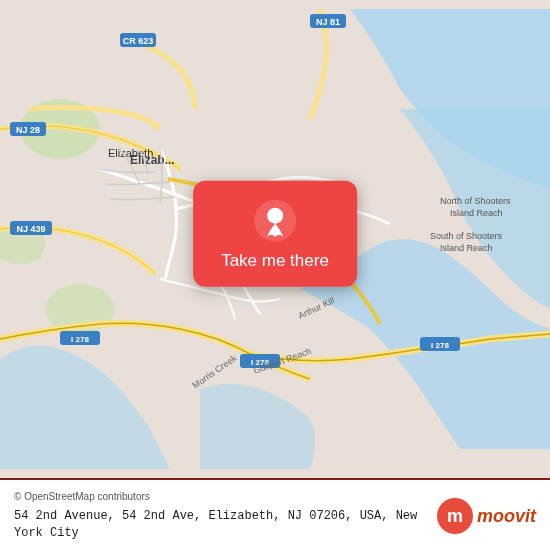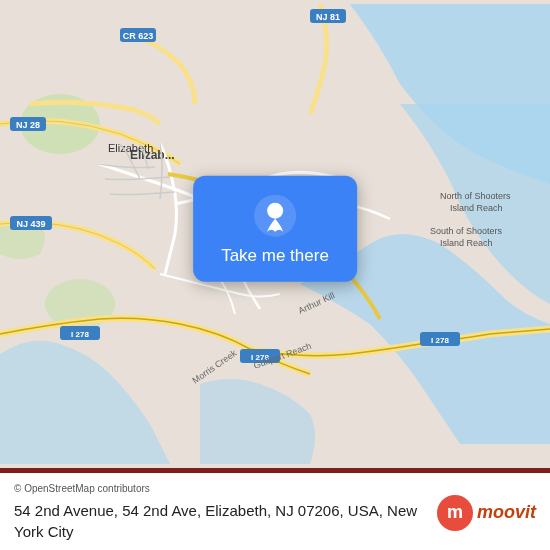--- a/index.html
+++ b/index.html
@@ -43,21 +43,21 @@
       width: 100%;
       height: 100%;
     }
 
     
     #action-card {
       position: absolute;
       top: 50%;
       left: 50%;
       transform: translate(-50%, -55%);
-      background: #3b82f6;
+      background: #ef4444;
       border-radius: 12px;
       padding: 18px 28px 16px 28px;
       display: flex;
       flex-direction: column;
       align-items: center;
       gap: 8px;
       box-shadow: 0 4px 16px rgba(0,0,0,0.3);
       cursor: pointer;
       z-index: 10;
     }
@@ -75,40 +75,41 @@
     }
 
     
     #bottom-bar {
       background: white;
       padding: 10px 14px 8px 14px;
       display: flex;
       align-items: center;
       justify-content: space-between;
       min-height: 72px;
-      border-top: 5px solid #7f1d1d;
+      border-top: 2px solid #7f1d1d;
     }
 
     #address-block {
       display: flex;
       flex-direction: column;
       gap: 2px;
       flex: 1;
     }
 
     #osm-attribution {
       font-size: 10px;
       color: #555;
       margin-bottom: 4px;
     }
 
     #address-text {
-      font-size: 15px;
+      font-size: 12px;
       color: #222;
       line-height: 1.4;
+      font-family: Liberation Mono, monospace;
     }
 
     #moovit-logo {
       display: flex;
       align-items: center;
       gap: 4px;
       flex-shrink: 0;
       margin-left: 12px;
     }
 

